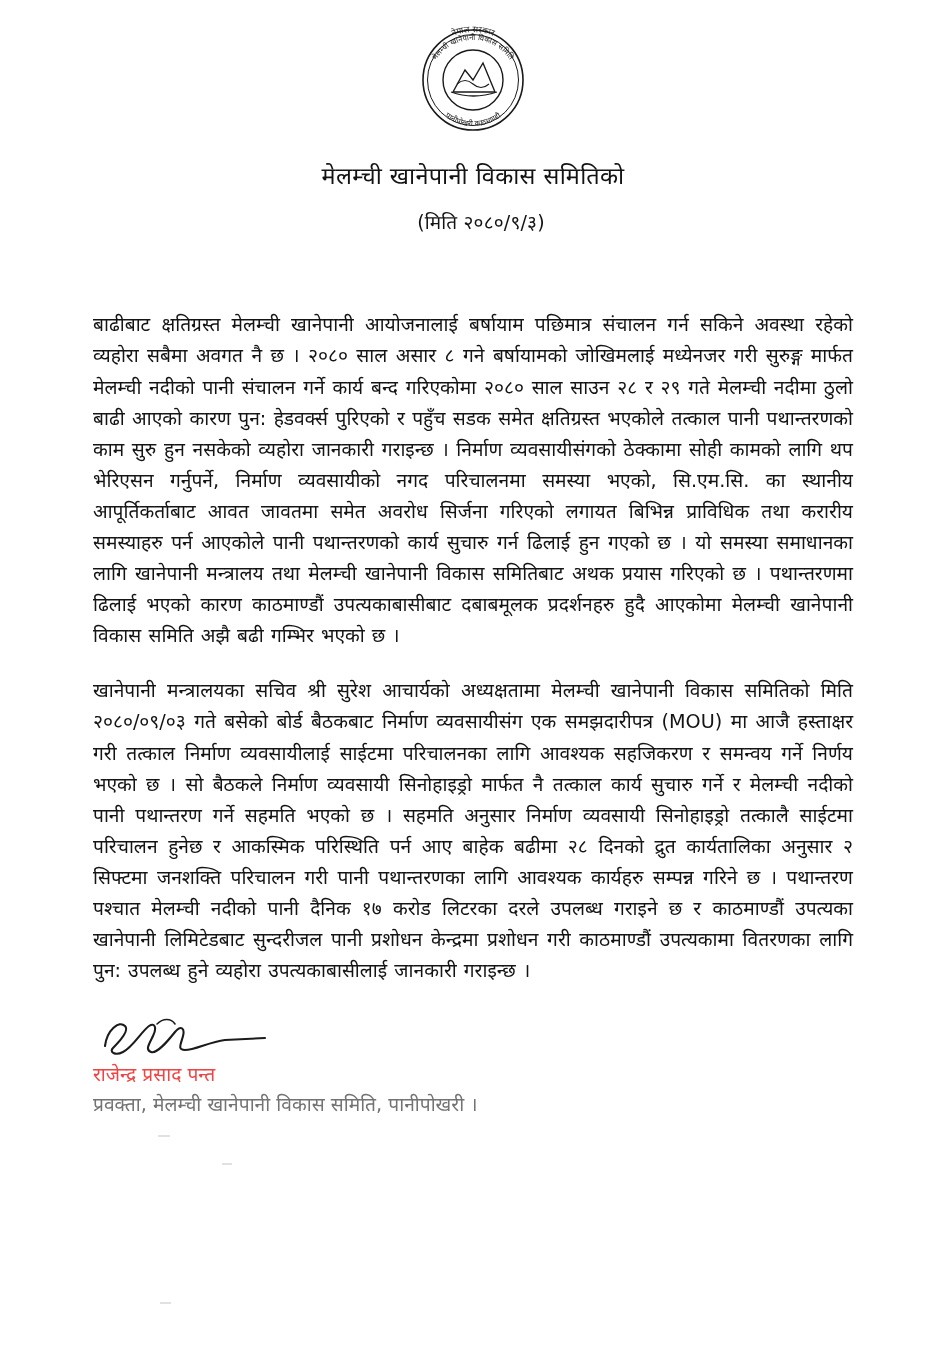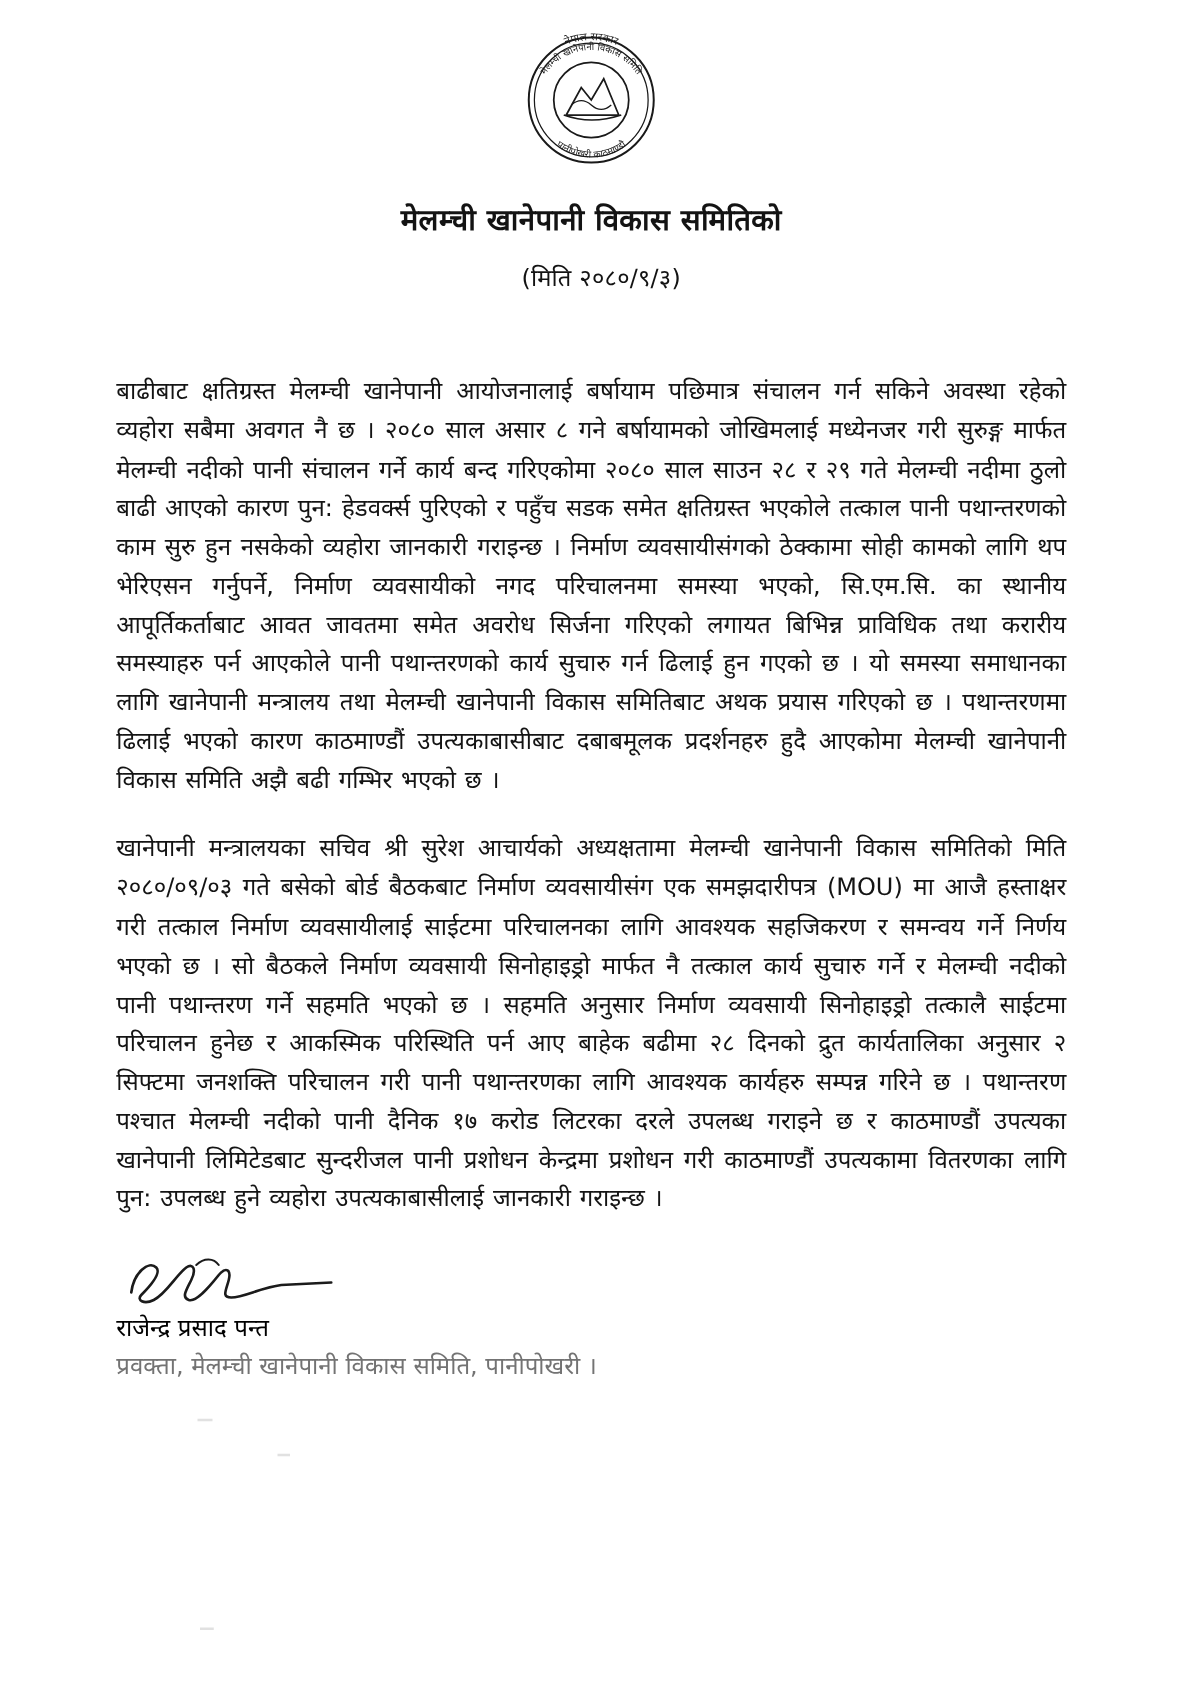--- a/index.html
+++ b/index.html
@@ -38,36 +38,36 @@
   .emblem svg { display: block; }
 
   
   .heading {
     text-align: center;
     margin-top: 20px;
     line-height: 1.42;
   }
   .heading .ln {
     font-size: 23.5px;
-    font-weight: 700;
+    font-weight: 400;
     letter-spacing: 0.3px;
     color: #131313;
   }
   .date-line {
     text-align: center;
     margin-top: 16px;
     font-size: 19px;
     color: #131313;
     letter-spacing: 0.2px;
     padding-left: 16px;
   }
 
   
   .body-area {
-    margin: 4px auto;
+    margin: 16px auto;
     width: 760px;
     padding-top: 58px;
   }
   p.para {
     margin: 0 0 24px 0;
     font-size: 19.2px;
     line-height: 1.62;
     text-align: justify;
     text-justify: inter-word;
     color: #141414;
@@ -84,21 +84,21 @@
   .signature {
     height: 52px;
     width: 190px;
     position: relative;
     margin-left: 4px;
   }
   .signature svg { display:block; }
   .sig-name {
     font-size: 19.2px;
     line-height: 1.55;
-    color: #000000;
+    color: #ef4444;
     margin-top: -4px;
   }
   .sig-role {
     font-size: 19.2px;
     line-height: 1.55;
     color: #737373;
   }
 
   
   .speck {

